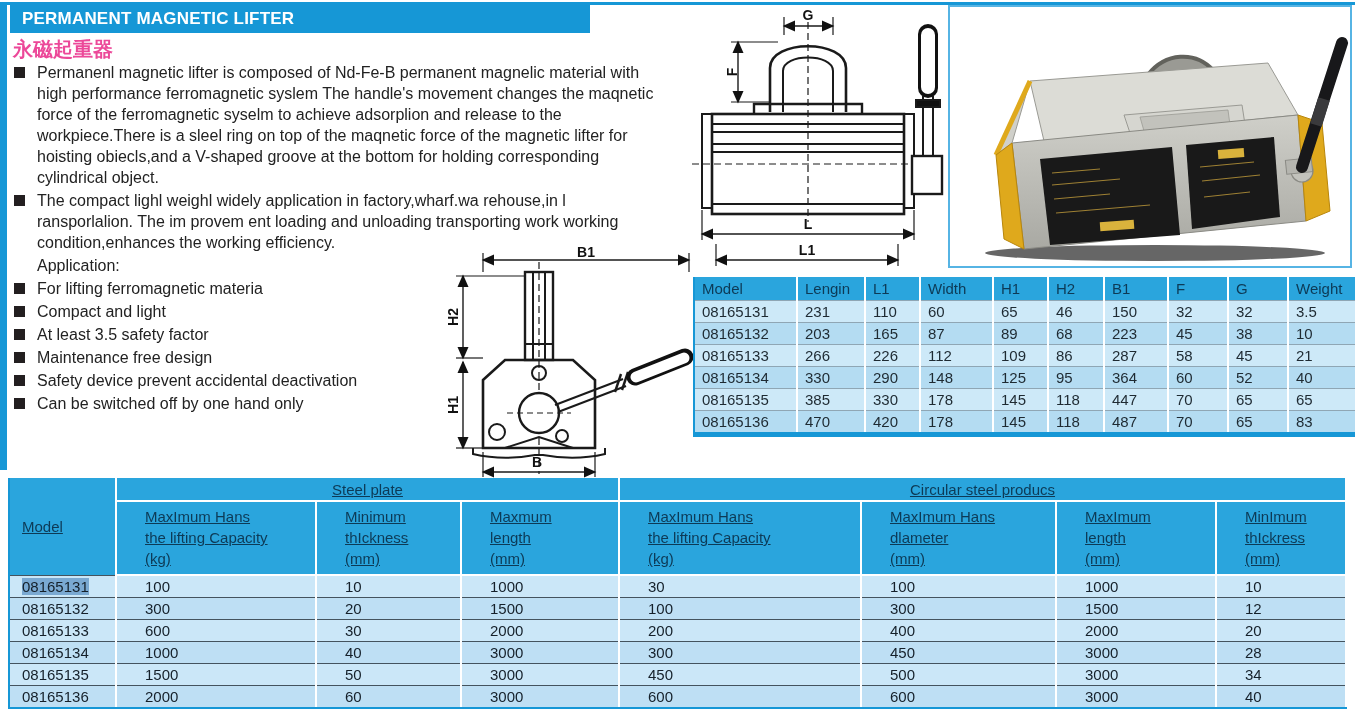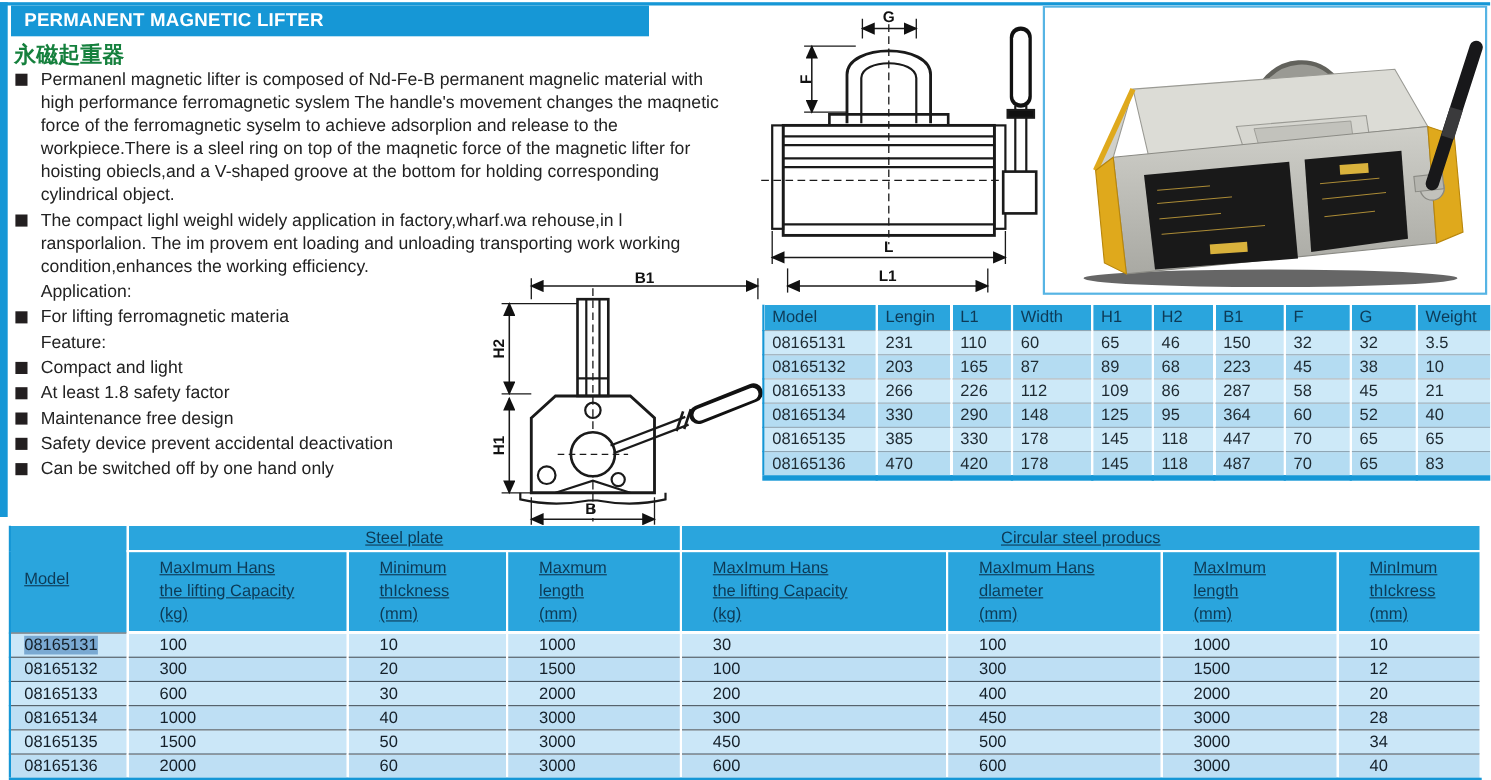--- a/index.html
+++ b/index.html
@@ -5,21 +5,21 @@
   html,body{margin:0;padding:0;background:#ffffff;}
   body{font-family:"Liberation Sans", sans-serif;}
   .page{position:relative;width:1355px;height:709px;background:#fff;overflow:hidden;}
 
   .top-line{position:absolute;left:0;top:2px;width:1355px;height:3px;background:#1697d6;}
   .left-strip{position:absolute;left:0;top:2px;width:7px;height:468px;background:#1697d6;}
 
   .banner{position:absolute;left:10px;top:5px;width:580px;height:28px;background:#1697d6;
           color:#fff;font-weight:bold;font-size:17px;line-height:28px;padding-left:12px;
           box-sizing:border-box;letter-spacing:.2px;}
-  .cn-title{position:absolute;left:13px;top:36px;font-size:20px;font-weight:bold;color:#15803d;}
+  .cn-title{position:absolute;left:13px;top:36px;font-size:20px;font-weight:bold;color:#ec4899;}
 
   .desc{position:absolute;left:12px;top:62px;width:654px;font-size:16px;color:#222;}
   .desc-item{display:flex;line-height:21px;margin-bottom:2px;justify-content:flex-end;}
   .desc-item.no-bullet{padding-left:25px;}
   .sq{flex:0 0 11px;width:11px;height:11px;background:#231f20;margin:5px 12px 0 2px;}
   .desc-text{flex:1;}
 
   .drawing{position:absolute;}
   #side-view{left:686px;top:8px;}
   #front-view{left:443px;top:246px;}
@@ -76,30 +76,27 @@
         <span class="sq"></span>
         <span class="desc-text">The compact lighl weighl widely application in factory,wharf.wa rehouse,in l ransporlalion. The im provem ent loading and unloading transporting work working condition,enhances the working efficiency.</span>
       </div>
       <div class="desc-item no-bullet">
         <span class="desc-text">Application:</span>
       </div>
       <div class="desc-item">
         <span class="sq"></span>
         <span class="desc-text">For lifting ferromagnetic materia</span>
       </div>
-      <div class="desc-item no-bullet">
-        <span class="desc-text">Feature:</span>
-      </div>
       <div class="desc-item">
         <span class="sq"></span>
         <span class="desc-text">Compact and light</span>
       </div>
       <div class="desc-item">
         <span class="sq"></span>
-        <span class="desc-text">At least 1.8 safety factor</span>
+        <span class="desc-text">At least 3.5 safety factor</span>
       </div>
       <div class="desc-item">
         <span class="sq"></span>
         <span class="desc-text">Maintenance free design</span>
       </div>
       <div class="desc-item">
         <span class="sq"></span>
         <span class="desc-text">Safety device prevent accidental deactivation</span>
       </div>
       <div class="desc-item">

